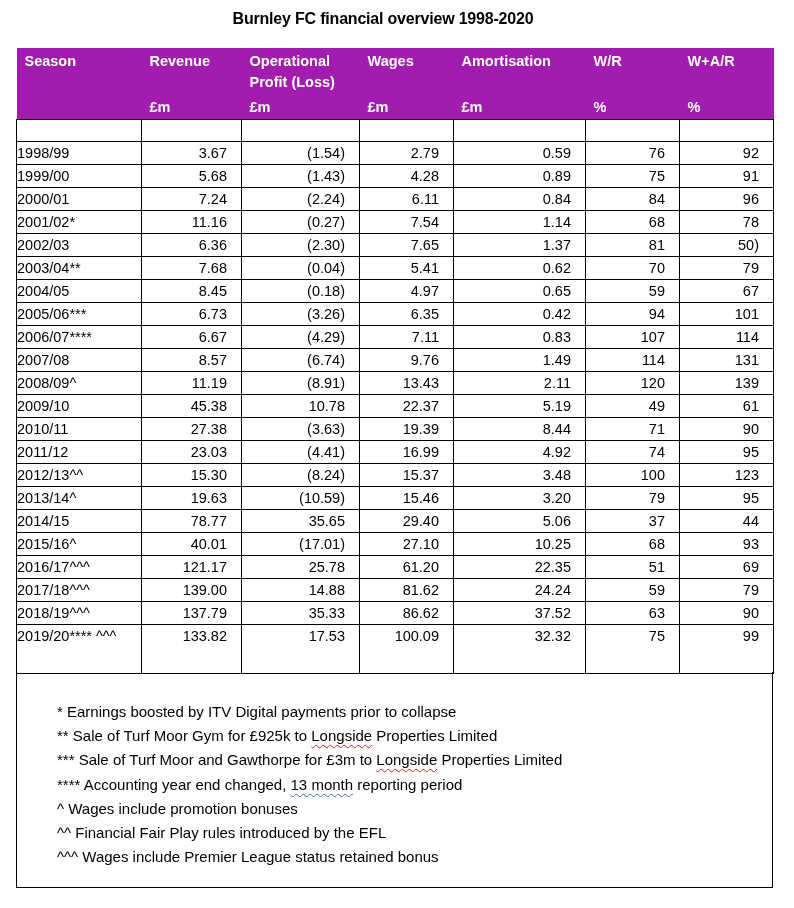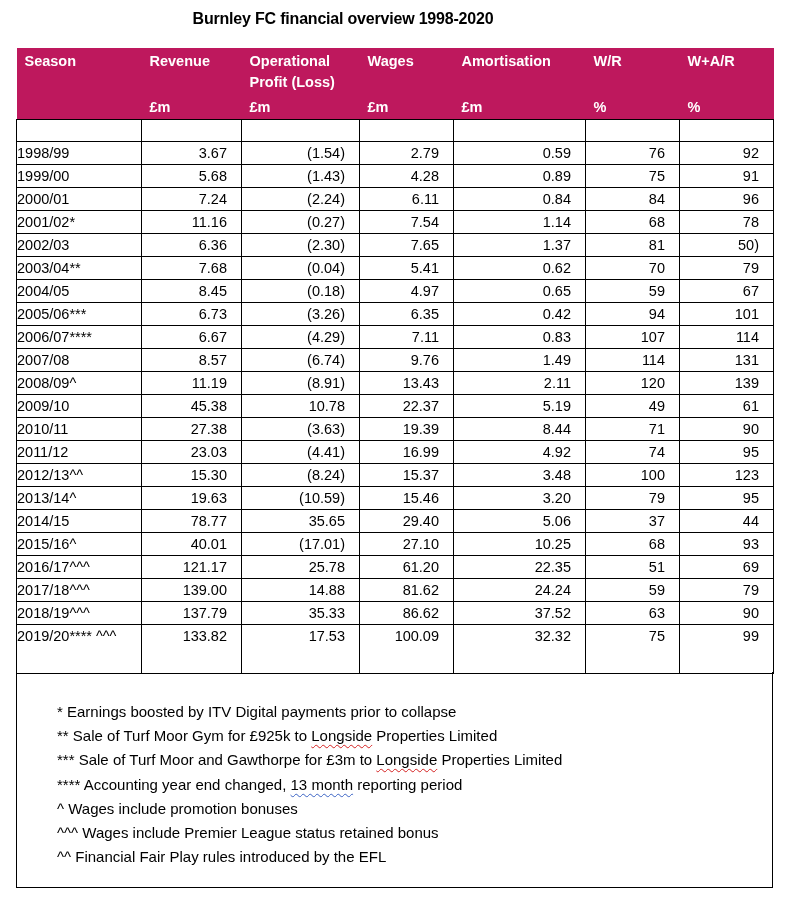--- a/index.html
+++ b/index.html
@@ -17,40 +17,41 @@
     }
     .title {
       position: absolute;
       top: 10px;
       left: 0;
       width: 686px;
       text-align: center;
       font-weight: bold;
       font-size: 16px;
       letter-spacing: -0.2px;
+      padding-left: 40px;
     }
     table.fin {
       position: absolute;
       top: 48px;
       left: 16px;
       width: 757px;
       border-collapse: collapse;
       table-layout: fixed;
       font-size: 14.5px;
     }
     table.fin col.c0 { width: 125px; }
     table.fin col.c1 { width: 100px; }
     table.fin col.c2 { width: 118px; }
     table.fin col.c3 { width: 94px; }
     table.fin col.c4 { width: 132px; }
     table.fin col.c5 { width: 94px; }
     table.fin col.c6 { width: 94px; }
 
     thead th {
-      background: #be185d;
+      background: #a21caf;
       color: #fff;
       font-weight: bold;
       text-align: left;
       vertical-align: top;
       padding: 0 8px;
       font-size: 14.5px;
       border: none;
       margin-left: 20px;
     }
     thead tr.h1 th {
@@ -363,16 +364,16 @@
     </tbody>
 </table>
 
 <div class="notes">
   <ul id="notes-list">
       <li><span>* </span><span>Earnings boosted by ITV Digital payments prior to collapse</span></li>
       <li><span>** </span><span>Sale of Turf Moor Gym for £925k to </span><span class="squiggle-red">Longside</span><span> Properties Limited</span></li>
       <li><span>*** </span><span>Sale of Turf Moor and Gawthorpe for £3m to </span><span class="squiggle-red">Longside</span><span> Properties Limited</span></li>
       <li><span>**** </span><span>Accounting year end changed, </span><span class="squiggle-blue">13 month</span><span> reporting period</span></li>
       <li><span>^ </span><span>Wages include promotion bonuses</span></li>
+      <li><span>^^ </span><span>Financial Fair Play rules introduced by the EFL</span></li>
       <li><span>^^^ </span><span>Wages include Premier League status retained bonus</span></li>
-      <li><span>^^ </span><span>Financial Fair Play rules introduced by the EFL</span></li>
     </ul>
 </div>
 
 </body></html>

